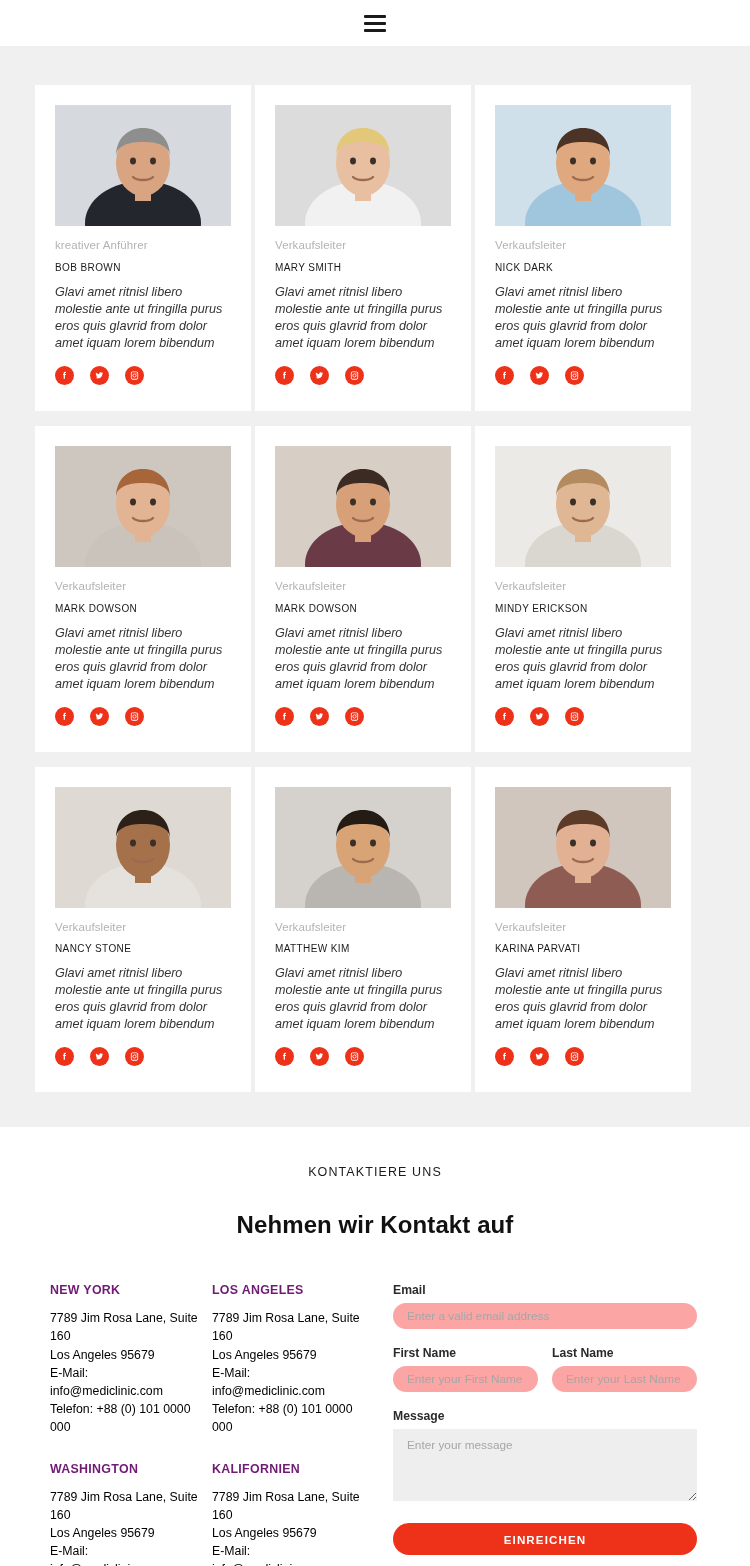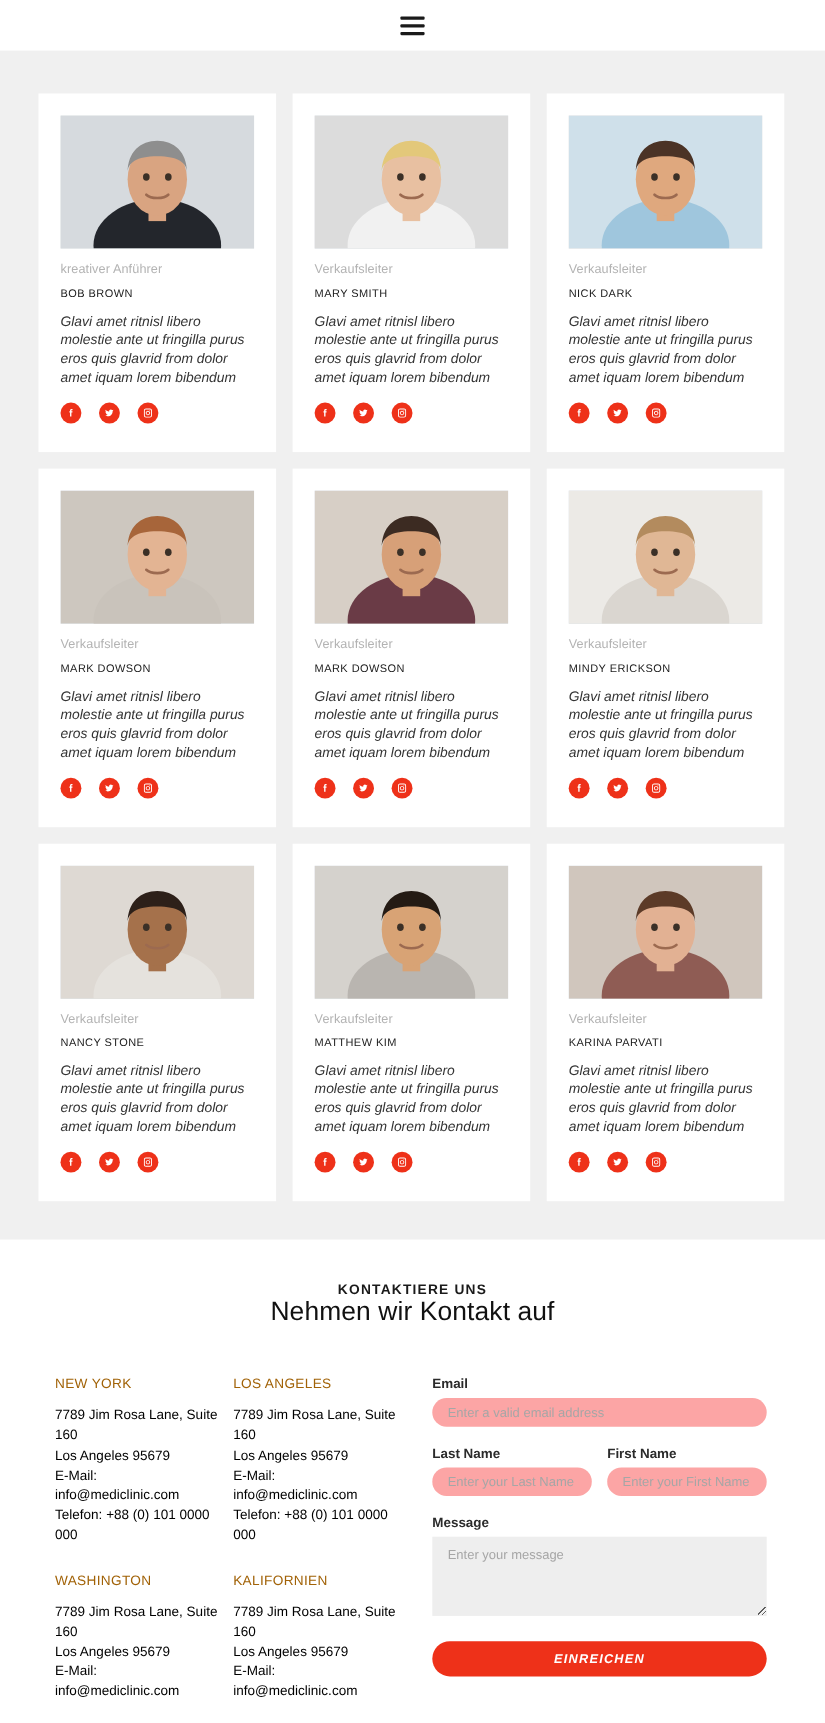--- a/index.html
+++ b/index.html
@@ -37,21 +37,21 @@
   
   .team-section {
     background: #f0f0f0;
     padding: 39px 0 35px 0;
   }
   .team-grid {
     width: 680px;
     margin: 0 auto;
     display: flex;
     flex-wrap: wrap;
-    gap: 15px 15px;
+    gap: 15px 4px;
   }
   .team-card {
     width: 216px;
     background: #ffffff;
     padding: 20px 20px 26px 20px;
   }
   .card-photo {
     width: 176px;
     height: 121px;
     overflow: hidden;
@@ -102,49 +102,49 @@
   
   .contact-section {
     background: #ffffff;
     padding: 38px 0 44px 0;
   }
   .contact-eyebrow {
     text-align: center;
     font-size: 12.5px;
     letter-spacing: 1.1px;
     color: #1a1a1a;
-    font-weight: 700;
+    font-weight: 400;
   }
   .contact-title {
     text-align: center;
-    margin-top: 0;
+    margin-top: 32px;
     font-size: 24px;
-    font-weight: normal;
+    font-weight: bold;
     color: #111111;
     letter-spacing: 0.1px;
   }
   .contact-body {
     width: 650px;
     margin: 44px auto 0 auto;
     display: flex;
     gap: 0;
     align-items: flex-start;
   }
   .addresses {
     width: 325px;
     display: flex;
     flex-wrap: wrap;
     column-gap: 0;
     row-gap: 26px;
   }
   .address-col { width: 162px; padding-right: 12px; }
   .address-city {
     font-size: 12.4px;
-    font-weight: normal;
-    color: #a16207;
+    font-weight: bold;
+    color: #701a75;
     letter-spacing: 0.3px;
   }
   .address-lines {
     margin-top: 12px;
     font-size: 12.3px;
     color: #000000;
     line-height: 1.47;
   }
 
   .form-wrap { width: 304px; margin-left: 18px; }
@@ -191,21 +191,20 @@
     height: 32px;
     background: #ee3119;
     border: none;
     border-radius: 16px;
     color: #ffffff;
     font-size: 11.6px;
     font-weight: bold;
     letter-spacing: 1.1px;
     cursor: pointer;
     font-family: "Liberation Sans", sans-serif;
-    font-style: italic;
   }
 </style>
 </head>
 <body>
 
 <header class="site-header">
   <div class="hamburger">
     <span></span>
     <span></span>
     <span></span>
@@ -568,26 +567,26 @@
       </div>
 
     <form class="form-wrap">
       <div>
         <label class="field-label">Email</label>
         <input class="field-input" type="text" placeholder="Enter a valid email address" style="">
       </div>
 
       <div class="field-row">
         <div class="field-half">
+          <label class="field-label">First Name</label>
+          <input class="field-input" type="text" placeholder="Enter your First Name" style="">
+        </div>
+        <div class="field-half">
           <label class="field-label">Last Name</label>
           <input class="field-input" type="text" placeholder="Enter your Last Name" style="">
-        </div>
-        <div class="field-half">
-          <label class="field-label">First Name</label>
-          <input class="field-input" type="text" placeholder="Enter your First Name" style="">
         </div>
       </div>
 
       <div class="field-group-msg">
         <label class="field-label">Message</label>
         <textarea class="field-textarea" placeholder="Enter your message" style=""></textarea>
       </div>
 
       <button class="submit-btn" type="button">EINREICHEN</button>
     </form>

